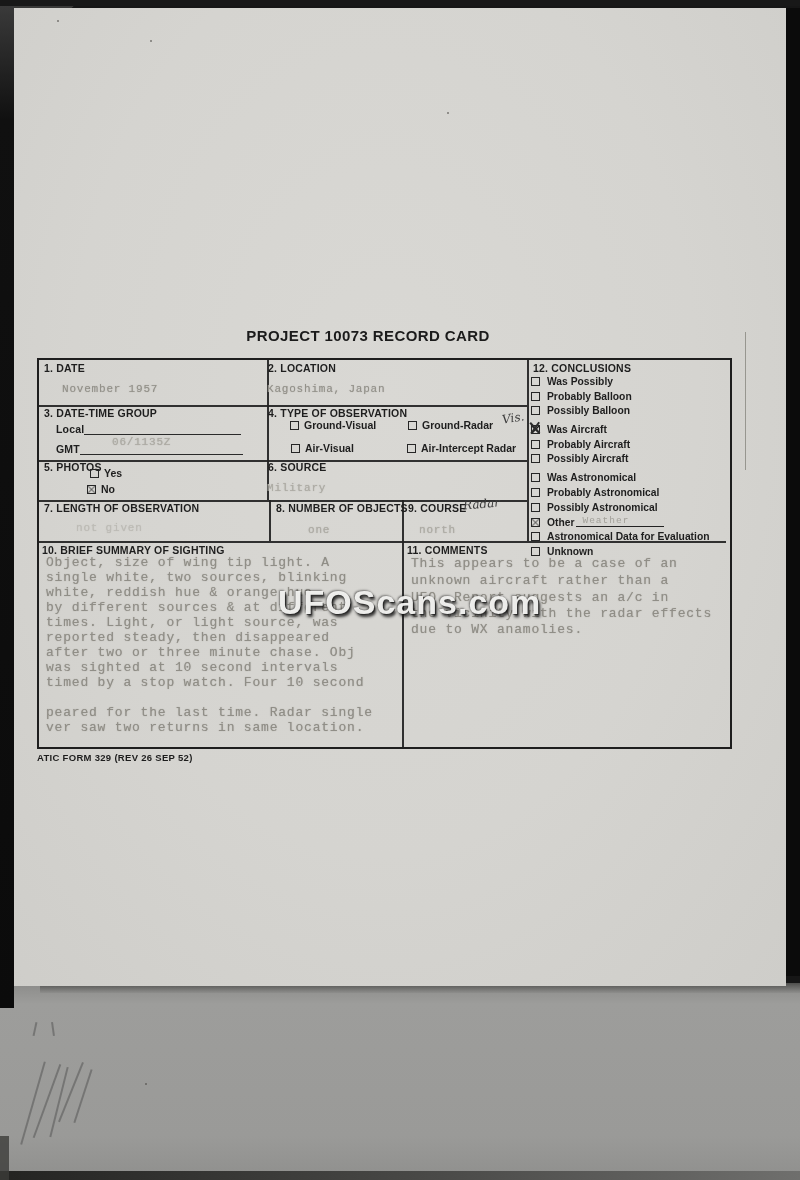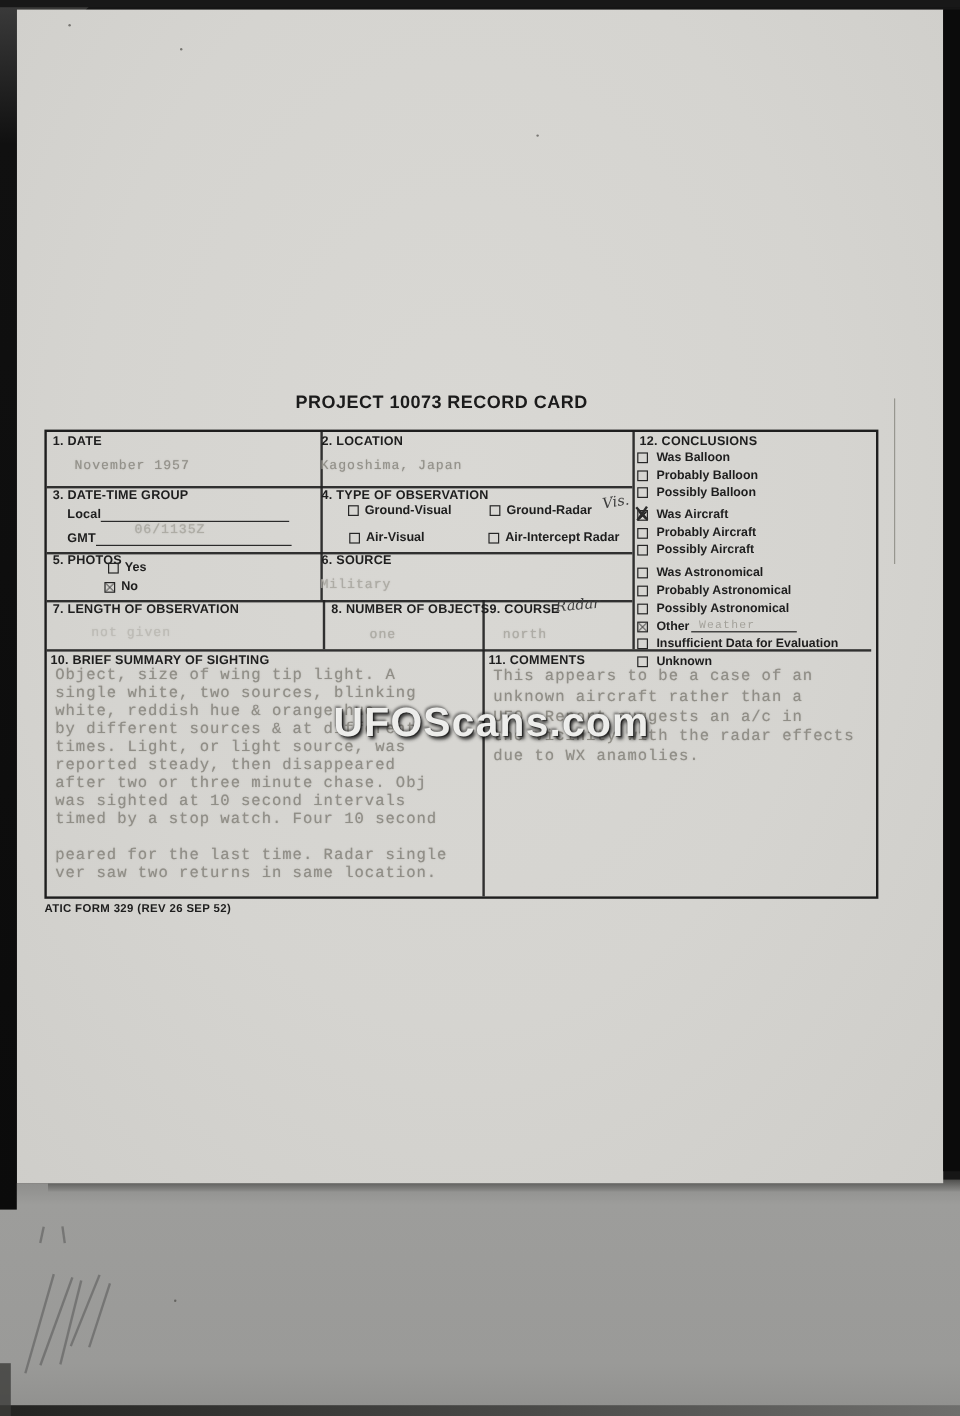--- a/index.html
+++ b/index.html
@@ -188,21 +188,21 @@
     <div class="tline" style="left:411px;top:556px;">This appears to be a case of an</div>
     <div class="tline" style="left:411px;top:573px;">unknown aircraft rather than a</div>
     <div class="tline" style="left:411px;top:590px;">UFO. Report suggests an a/c in</div>
     <div class="tline" style="left:411px;top:606px;">the vicinity with the radar effects</div>
     <div class="tline" style="left:411px;top:622px;">due to WX anamolies.</div>
 
     <div class="flabel" style="left:533px;top:362px;">12. CONCLUSIONS</div>
     <div class="concl">
       <div class="citem">
         <span class="cbox"></span>
-        <span class="clabel">Was Balloon</span>
+        <span class="clabel">Was Possibly</span>
       </div>
       <div class="citem">
         <span class="cbox"></span>
         <span class="clabel">Probably Balloon</span>
       </div>
       <div class="citem">
         <span class="cbox"></span>
         <span class="clabel">Possibly Balloon</span>
       </div>
       <div class="citem gap">
@@ -232,21 +232,21 @@
       </div>
       <div class="citem gap-sm">
         <span class="cbox checked faint"></span>
         <span class="clabel">Other</span>
         <span class="oline">
             <span class="typed-sm">Weather</span>
           </span>
       </div>
       <div class="citem">
         <span class="cbox"></span>
-        <span class="clabel">Insufficient Data for Evaluation</span>
+        <span class="clabel">Astronomical Data for Evaluation</span>
       </div>
       <div class="citem">
         <span class="cbox"></span>
         <span class="clabel">Unknown</span>
       </div>
     </div>
 
     <div class="footer">ATIC FORM 329 (REV 26 SEP 52)</div>
   </div>
 

